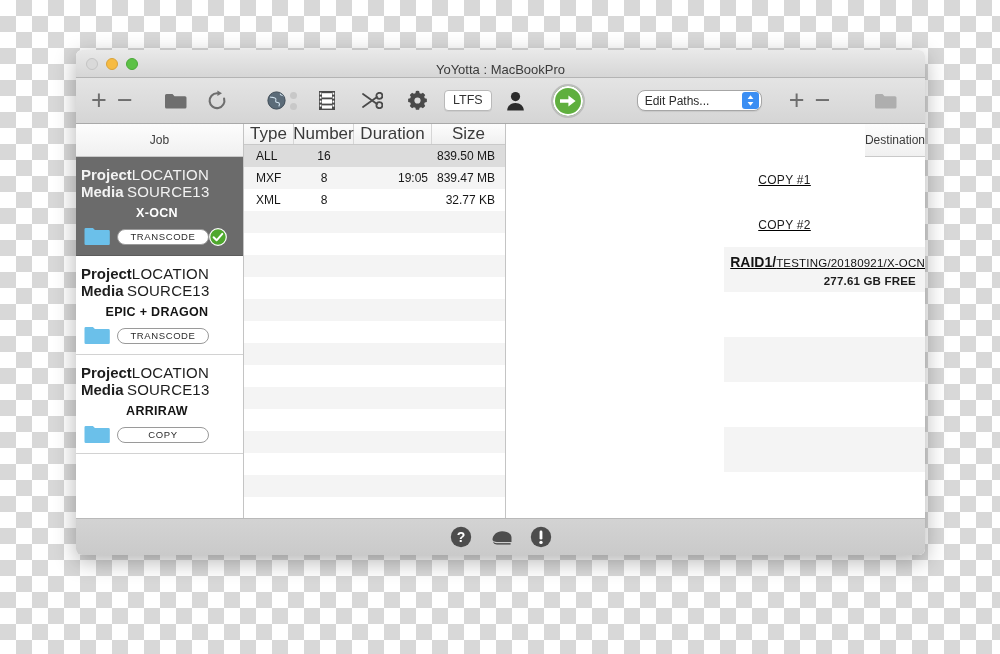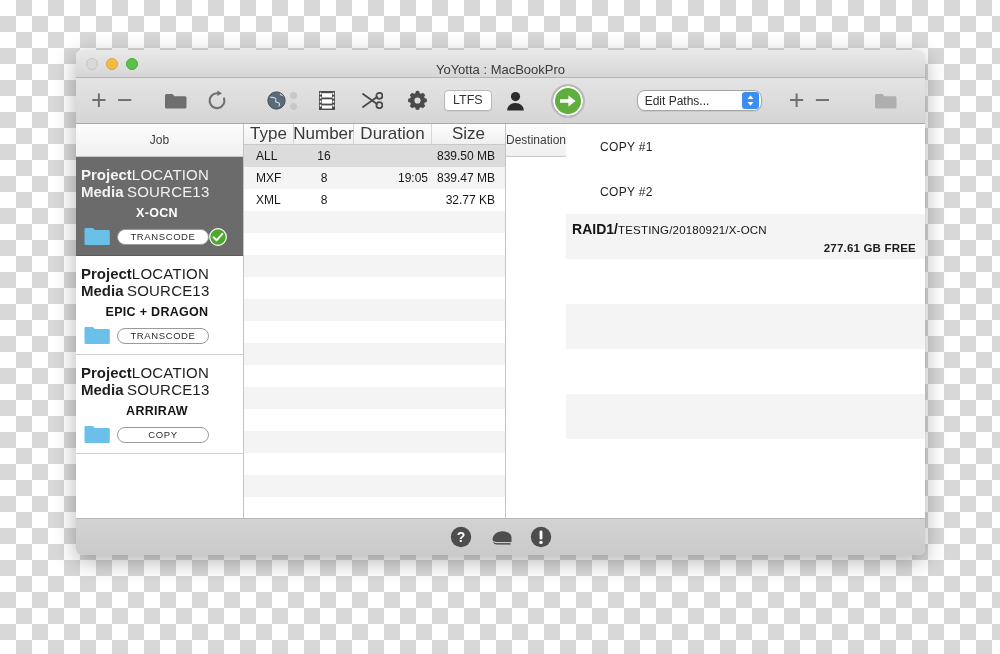--- a/index.html
+++ b/index.html
@@ -273,25 +273,26 @@
   .d-row .cell { display: flex; align-items: center; height: 100%; }
   .cell.c-type { padding-left: 12px; }
   .cell.c-num { justify-content: center; }
   .cell.c-dur { justify-content: flex-end; padding-right: 4px; }
   .cell.c-size { justify-content: flex-end; padding-right: 10px; }
 
   
   #dest-column {
     flex: 1 1 auto;
     display: flex;
-    flex-direction: row;
+    flex-direction: column;
     background: #fff;
     min-width: 0;
-  }
-  #dest-rows { flex: 1 1 auto; overflow: hidden; position: relative; }
+    align-items: flex-end;
+  }
+  #dest-rows { flex: 1 1 auto; overflow: hidden; position: relative; text-decoration: underline; }
   .dest-block { position: relative; }
   .dest-label-row {
     height: 45px;
     background: #ffffff;
     display: flex;
     align-items: center;
     padding-left: 34px;
     font-size: 12px;
     color: #1c1c1c;
     letter-spacing: 0.3px;

